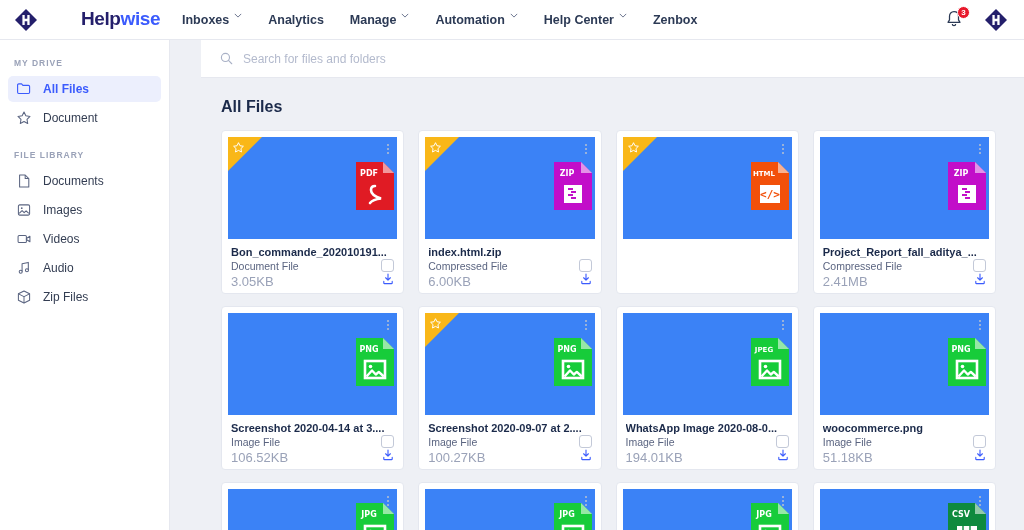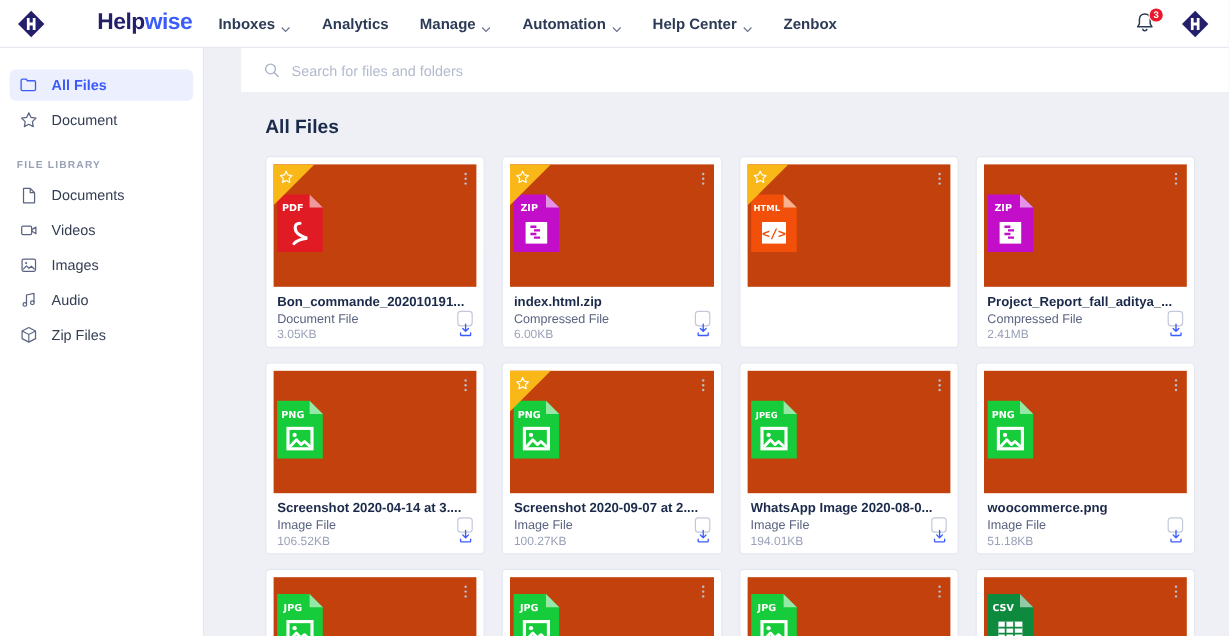--- a/index.html
+++ b/index.html
@@ -18,21 +18,21 @@
     position: relative;
   }
   .brand { display: flex; align-items: flex-start; padding-left: 14px; width: 170px; gap: 37px; }
   .brand-mark { width: 24px; height: 24px; flex: 0 0 24px; }
   .brand-text { font-size: 19px; font-weight: bold; letter-spacing: -0.4px; margin-left: 6px; }
   .brand-text .t1 { color: #241f6b; }
   .brand-text .t2 { color: #3b5bfd; }
 
   .nav { display: flex; align-items: center; gap: 22px; margin-left: 10px; }
   .nav-item {
-    display: flex; align-items: flex-end; gap: 5px;
+    display: flex; align-items: flex-start; gap: 5px;
     font-size: 12.5px; color: #2c3a55; font-weight: bold;
     cursor: pointer; padding: 4px 2px; white-space: nowrap;
   }
   .chev { width: 8px; height: 5px; display: block; }
 
   .topright { margin-left: auto; display: flex; align-items: center; gap: 18px; padding-right: 16px; }
   .bell-wrap { position: relative; width: 22px; height: 22px; cursor: pointer; }
   .badge {
     position: absolute; top: -3px; right: -4px;
     min-width: 13px; height: 13px; border-radius: 50%;
@@ -83,43 +83,43 @@
     display: grid; grid-template-columns: repeat(4, 1fr);
     gap: 12px 14px;
   }
 
   
   .card {
     background: #fff; border: 1px solid #e4e7ef; border-radius: 4px;
     overflow: hidden; position: relative; cursor: pointer;
   }
   .thumb {
-    height: 102px; background: #c2410c; margin: 6px 6px 0 6px;
-    display: flex; align-items: center; justify-content: flex-start; position: relative;
+    height: 102px; background: #3b82f6; margin: 6px 6px 0 6px;
+    display: flex; align-items: center; justify-content: flex-end; position: relative;
   }
   .corner {
     position: absolute; top: 0; left: 0; width: 0; height: 0;
     border-top: 34px solid #f9b718; border-right: 34px solid transparent;
     z-index: 3;
   }
   .corner-star { position: absolute; top: 4px; left: 4px; z-index: 4; }
   .kebab {
     position: absolute; top: 7px; right: 8px; z-index: 4;
     display: flex; flex-direction: column; gap: 2px; cursor: pointer;
   }
   .kebab i { width: 2px; height: 2px; background: #b9c0d1; border-radius: 50%; display: block; }
 
   .meta { padding: 7px 9px 4px 9px; position: relative; }
   .fname {
     font-size: 11px; font-weight: bold; color: #1b2a4a;
     white-space: nowrap; overflow: hidden; text-overflow: ellipsis;
     margin-bottom: 2px; padding-right: 4px;
   }
   .ftype { font-size: 10.5px; color: #5a6480; margin-bottom: 2px; }
-  .fsize { font-size: 10px; color: #9aa2b8; }
+  .fsize { font-size: 13px; color: #9aa2b8; }
   .chk {
     position: absolute; right: 9px; top: 20px;
     width: 13px; height: 13px; border: 1.3px solid #c3c9d8;
     border-radius: 3px; background: #fff; cursor: pointer;
   }
   .dl { position: absolute; right: 8px; bottom: 7px; cursor: pointer; line-height: 0; }
 
   .row3 .card { height: 82px; }
   .row3 .thumb { height: 100%; margin-bottom: 0; }
 </style>
@@ -181,20 +181,21 @@
     <svg class="avatar-mark" viewBox="0 0 24 24">
       <path d="M12 1 L23 12 L12 23 L1 12 Z" fill="#241f6b"></path>
       <path d="M8.4 7 L8.4 17 L10.7 17 L10.7 13.2 L13.3 13.2 L13.3 17 L15.6 17 L15.6 7 L13.3 7 L13.3 10.8 L10.7 10.8 L10.7 7 Z" fill="#fff"></path>
     </svg>
   </div>
 </div>
 
 <div class="body">
 
   <aside class="sidebar">
+    <div class="group-label">MY DRIVE</div>
 
     <div class="side-item active">
       <span class="ico">
         <svg width="16" height="16" viewBox="0 0 20 20">
             <path d="M2 5 a1.4 1.4 0 0 1 1.4-1.4 h3.6 l1.6 1.8 h7 A1.4 1.4 0 0 1 17 6.8 v7.4 a1.4 1.4 0 0 1-1.4 1.4 H3.4 A1.4 1.4 0 0 1 2 14.2 Z" fill="none" stroke="#3b5bfd" stroke-width="1.4" stroke-linejoin="round"></path>
           </svg>
       </span>
       <span>All Files</span>
     </div>
 
@@ -210,41 +211,41 @@
     <div class="group-label second">FILE LIBRARY</div>
 
     <div class="side-item">
       <span class="ico">
         <svg width="16" height="16" viewBox="0 0 20 20">
             <path d="M4.5 2.5 h7 L16 7 v10.5 H4.5 Z" fill="none" stroke="#5a6480" stroke-width="1.3" stroke-linejoin="round"></path>
             <path d="M11.5 2.5 V7 H16" fill="none" stroke="#5a6480" stroke-width="1.3"></path>
           </svg>
       </span>
       <span>Documents</span>
-    </div>
-
-    <div class="side-item">
-      <span class="ico">
-        <svg width="16" height="16" viewBox="0 0 20 20">
-            <rect x="2.6" y="5.6" width="10.4" height="8.8" rx="1.4" fill="none" stroke="#5a6480" stroke-width="1.3"></rect>
-            <path d="M13 9.4 L17.4 6.6 v6.8 L13 10.6 Z" fill="none" stroke="#5a6480" stroke-width="1.3" stroke-linejoin="round"></path>
-          </svg>
-      </span>
-      <span>Videos</span>
     </div>
 
     <div class="side-item">
       <span class="ico">
         <svg width="16" height="16" viewBox="0 0 20 20">
             <rect x="3" y="3.6" width="14" height="12.8" rx="1.6" fill="none" stroke="#5a6480" stroke-width="1.3"></rect>
             <circle cx="7.2" cy="7.8" r="1.1" fill="#5a6480"></circle>
             <path d="M4 14.3 l3.6-3.6 2.6 2.6 2.4-2.2 3.4 3.2" fill="none" stroke="#5a6480" stroke-width="1.3" stroke-linejoin="round"></path>
           </svg>
       </span>
       <span>Images</span>
+    </div>
+
+    <div class="side-item">
+      <span class="ico">
+        <svg width="16" height="16" viewBox="0 0 20 20">
+            <rect x="2.6" y="5.6" width="10.4" height="8.8" rx="1.4" fill="none" stroke="#5a6480" stroke-width="1.3"></rect>
+            <path d="M13 9.4 L17.4 6.6 v6.8 L13 10.6 Z" fill="none" stroke="#5a6480" stroke-width="1.3" stroke-linejoin="round"></path>
+          </svg>
+      </span>
+      <span>Videos</span>
     </div>
 
     <div class="side-item">
       <span class="ico">
         <svg width="16" height="16" viewBox="0 0 20 20">
             <path d="M7.6 14.4 V4.8 L15.4 3 v9.6" fill="none" stroke="#5a6480" stroke-width="1.3" stroke-linejoin="round"></path>
             <circle cx="5.9" cy="14.6" r="1.9" fill="none" stroke="#5a6480" stroke-width="1.3"></circle>
             <circle cx="13.7" cy="12.8" r="1.9" fill="none" stroke="#5a6480" stroke-width="1.3"></circle>
           </svg>
       </span>

